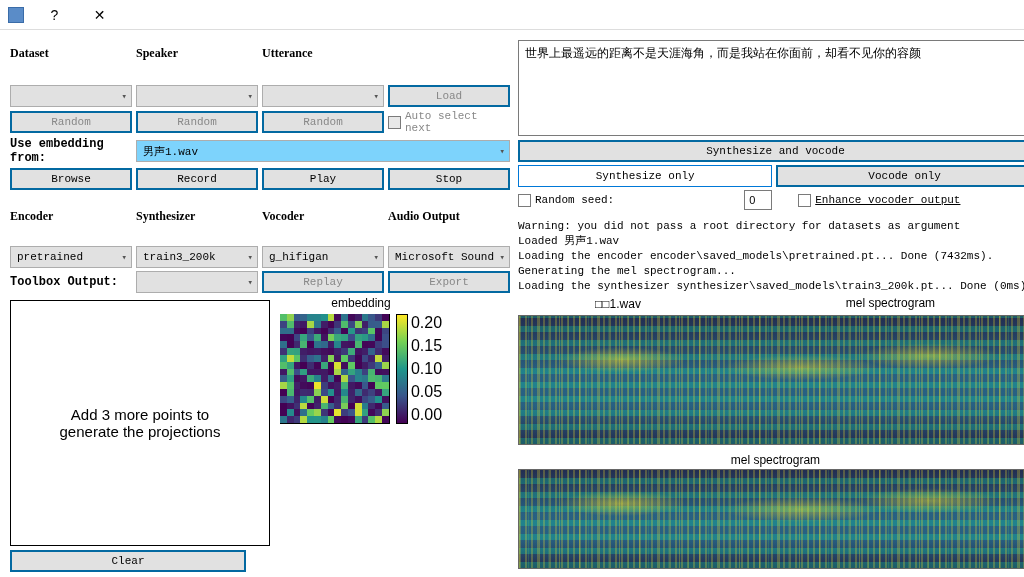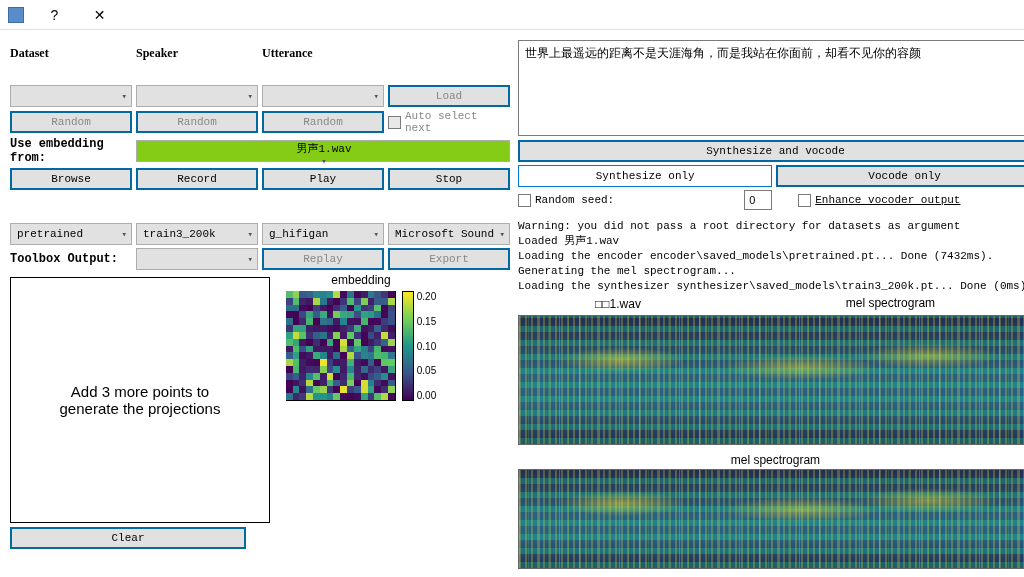--- a/index.html
+++ b/index.html
@@ -60,21 +60,21 @@
     border: 1px solid #adadad;
     height: 22px;
     display: flex; align-items: center; justify-content: space-between;
     padding: 0 4px 0 6px;
     font-size: 11px;
     cursor: pointer;
     font-family: "Courier New", monospace;
   }
   .combo .caret { font-size: 9px; color: #555; }
   .combo.disabled { color:#999; }
-  .combo.white { background: #84cc16; flex-direction: column; }
+  .combo.white { background: #7dd3fc; }
   .mono-label { font-family: "Courier New", monospace; font-weight:bold; font-size:12px; }
   .textarea {
     border: 1px solid #7a7a7a;
     height: 96px;
     padding: 4px 6px;
     font-family: "SimSun","Courier New",monospace;
     font-size: 12px;
     width:100%;
     resize:none;
   }
@@ -108,21 +108,21 @@
     display:grid; grid-template-columns:repeat(16,1fr); grid-template-rows:repeat(16,1fr);
     border-right:1px solid #000; border-bottom:1px solid #000;
   }
   .emb-grid div { width:100%; height:100%; }
   .colorbar-wrap { display:flex; gap:3px; align-items:stretch; height:110px;}
   .colorbar {
     width:12px; height:110px;
     background: linear-gradient(to top, #440154, #39568c, #1f968b, #73d055, #fde725);
     border:1px solid #000;
   }
-  .cb-ticks { display:flex; flex-direction:column; justify-content:space-between; font-size:10px; height:110px; padding:0 }
+  .cb-ticks { display:flex; flex-direction:column; justify-content:space-between; font-size:16px; height:110px; padding:0 }
   .spec-title { text-align:center; font-size:12px; margin-bottom:2px;}
   .spec {
     width:100%; height:130px;
     background: linear-gradient(90deg,#1a3850 0%, #0e2a40 8%, #1a3850 8%, #1a3850 100%);
     position:relative;
     overflow:hidden;
     border:1px solid #666;
   }
   .spec::before, .spec::after, .spec .band {
     content:""; position:absolute; inset:0;
@@ -210,20 +210,26 @@
 
     <div class="row">
       <div class="btn col4">Browse</div>
       <div class="btn col4">Record</div>
       <div class="btn col4">Play</div>
       <div class="btn col4">Stop</div>
     </div>
 
     <div style="height:16px;"></div>
 
+    <div class="row labels">
+      <div class="col4">Encoder</div>
+      <div class="col4">Synthesizer</div>
+      <div class="col4">Vocoder</div>
+      <div class="col4">Audio Output</div>
+    </div>
 
     <div style="height:14px;"></div>
 
     <div class="row">
       <div class="combo col4">
           <span>pretrained</span>
           <span class="caret">▾</span>
         </div>
       <div class="combo col4">
           <span>train3_200k</span>

